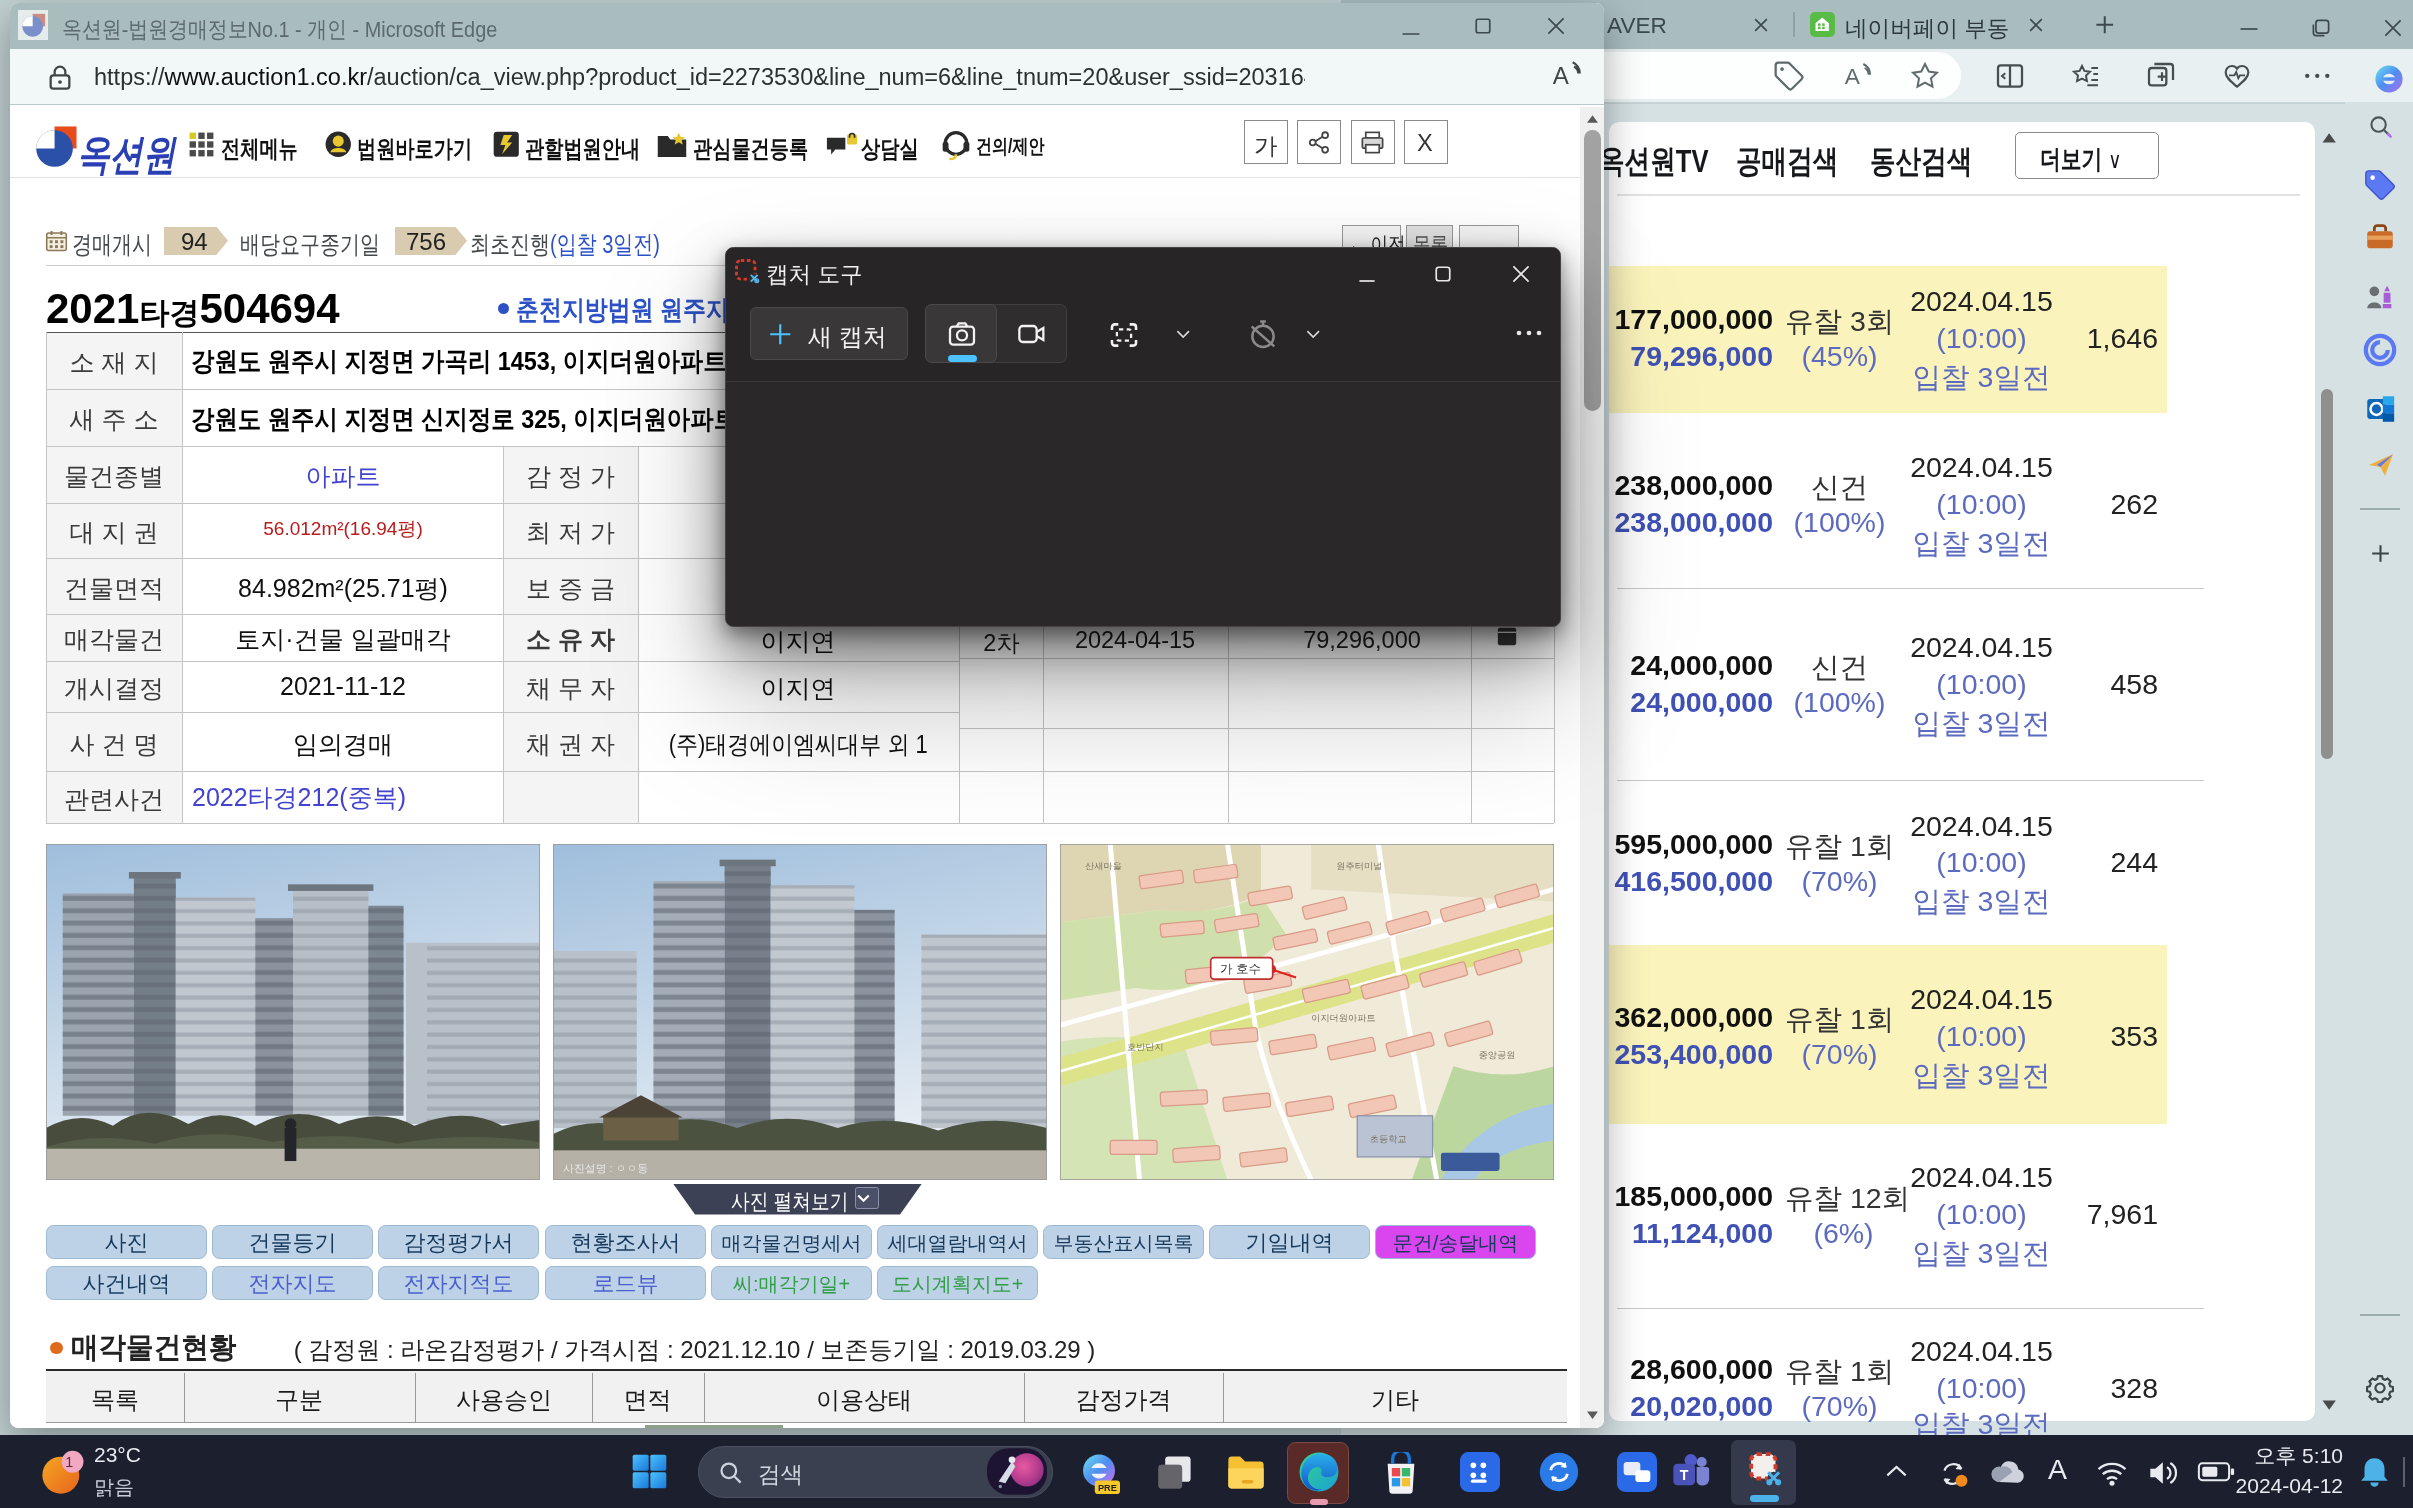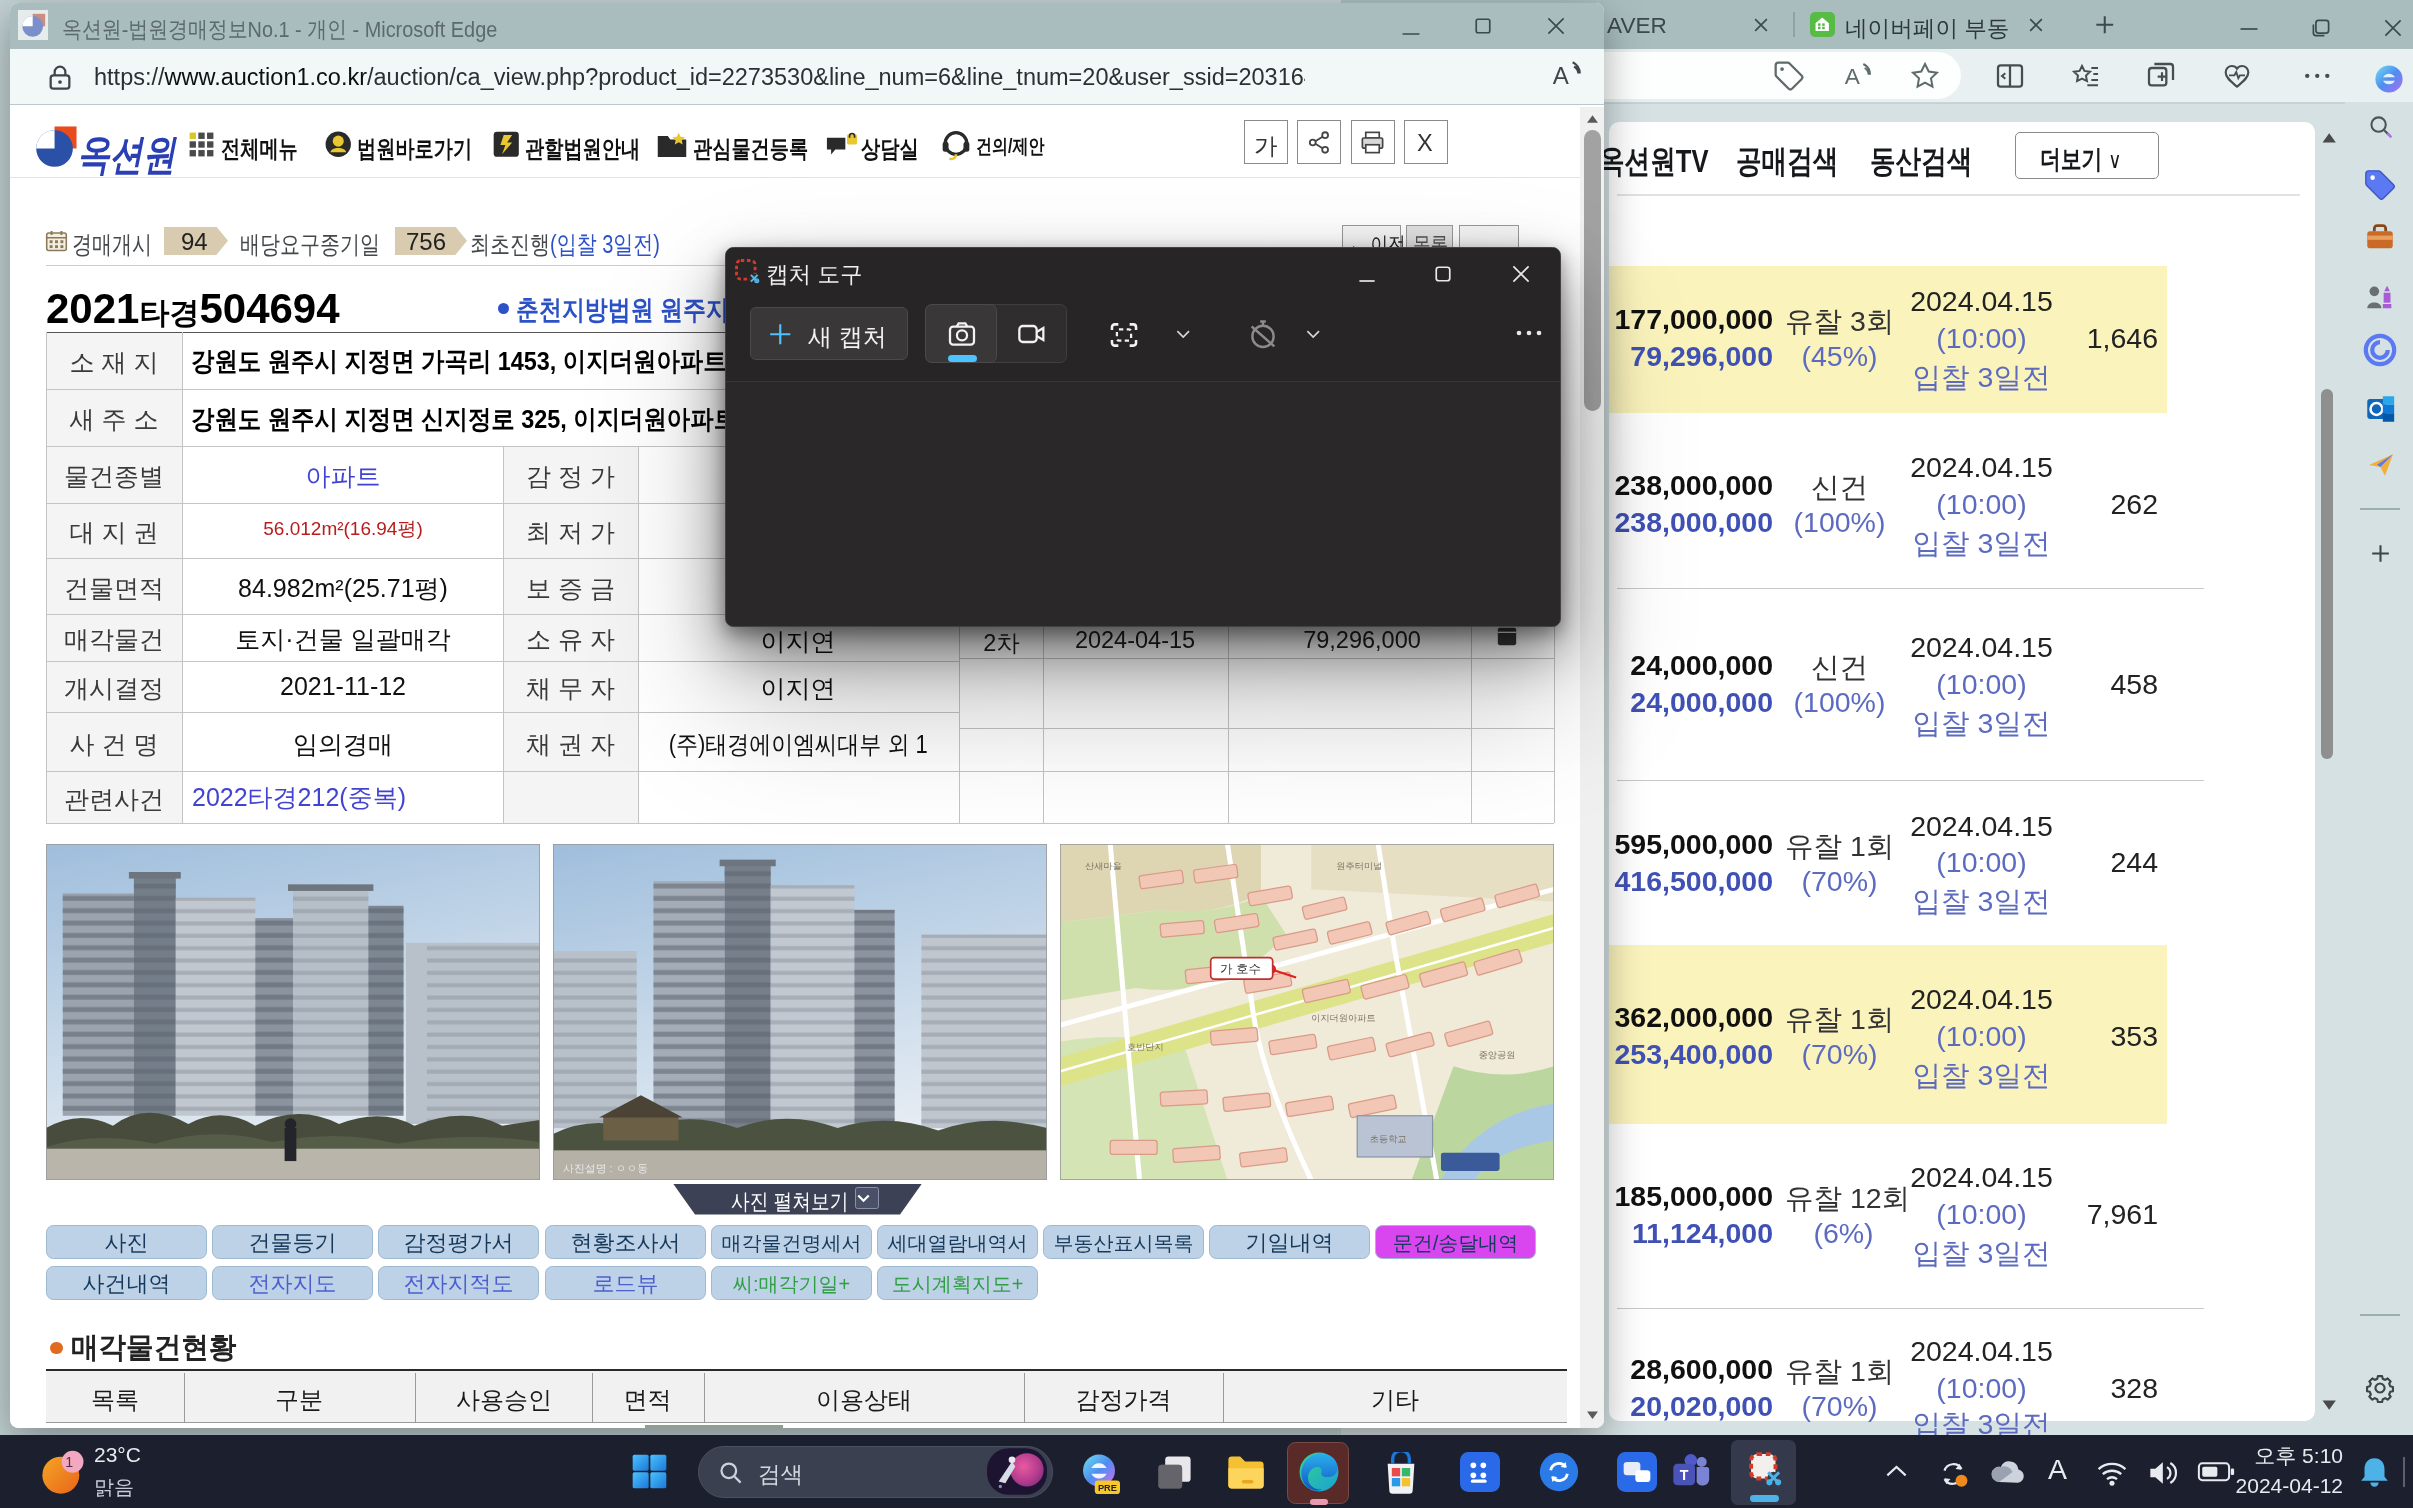--- a/index.html
+++ b/index.html
@@ -406,21 +406,21 @@
     <div class="abs nw" style="left:0;top:184px;width:136px;text-align:center;font-size:25px;color:#3a3a3a;">대 지 권</div>
     <div class="abs nw" style="left:0;top:240px;width:136px;text-align:center;font-size:25px;color:#3a3a3a;">건물면적</div>
     <div class="abs nw" style="left:0;top:291px;width:136px;text-align:center;font-size:25px;color:#3a3a3a;">매각물건</div>
     <div class="abs nw" style="left:0;top:340px;width:136px;text-align:center;font-size:25px;color:#3a3a3a;">개시결정</div>
     <div class="abs nw" style="left:0;top:396px;width:136px;text-align:center;font-size:25px;color:#3a3a3a;">사 건 명</div>
     <div class="abs nw" style="left:0;top:451px;width:136px;text-align:center;font-size:25px;color:#3a3a3a;">관련사건</div>
 
     <div class="abs nw" style="left:457px;top:128px;width:135px;text-align:center;font-size:25px;color:#3a3a3a;">감 정 가</div>
     <div class="abs nw" style="left:457px;top:184px;width:135px;text-align:center;font-size:25px;color:#3a3a3a;">최 저 가</div>
     <div class="abs nw" style="left:457px;top:240px;width:135px;text-align:center;font-size:25px;color:#3a3a3a;">보 증 금</div>
-    <div class="abs nw" style="left:457px;top:291px;width:135px;text-align:center;font-size:25px;color:#3a3a3a;">소 유 자</div>
+    <div class="abs nw" style="left:457px;top:291px;width:135px;text-align:center;font-size:25px;color:#3a3a3a;font-weight:bold;">소 유 자</div>
     <div class="abs nw" style="left:457px;top:340px;width:135px;text-align:center;font-size:25px;color:#3a3a3a;">채 무 자</div>
     <div class="abs nw" style="left:457px;top:396px;width:135px;text-align:center;font-size:25px;color:#3a3a3a;">채 권 자</div>
 
     <div class="abs nw" style="left:145px;top:12.6px;font-size:26px;font-weight:bold;color:#000;"><span class="kx" style="transform:scaleX(0.9);">강원도 원주시 지정면 가곡리 1453, 이지더원아파트 404동 14층1403호</span></div>
     <div class="abs nw" style="left:145px;top:70px;font-size:26px;font-weight:bold;color:#000;"><span class="kx" style="transform:scaleX(0.9);">강원도 원주시 지정면 신지정로 325, 이지더원아파트 404동 14층1403호</span></div>
     <div class="abs nw" style="left:137px;top:128px;width:320px;text-align:center;font-size:25px;color:#4343d1;">아파트</div>
     <div class="abs nw" style="left:137px;top:184px;width:320px;text-align:center;font-size:19px;color:#b91c1c;">56.012m²(16.94평)</div>
     <div class="abs nw" style="left:137px;top:240px;width:320px;text-align:center;font-size:25px;color:#111;">84.982m²(25.71평)</div>
     <div class="abs nw" style="left:137px;top:291px;width:320px;text-align:center;font-size:25px;color:#111;">토지·건물 일괄매각</div>
     <div class="abs nw" style="left:137px;top:340px;width:320px;text-align:center;font-size:25px;color:#111;">2021-11-12</div>
@@ -590,20 +590,21 @@
   <div class="abs nw" style="left:1365px;top:1222px;width:161px;height:34px;background:#d946ef;border:0.8px solid #9db9d2;border-radius:7.5px;font-size:20px;color:#17395c;text-align:center;line-height:34px;">문건/송달내역</div>
   <div class="abs nw" style="left:36px;top:1263px;width:161px;height:34px;background:#bdd2e6;border:0.8px solid #9db9d2;border-radius:7.5px;font-size:22px;color:#17395c;text-align:center;line-height:34px;">사건내역</div>
   <div class="abs nw" style="left:202px;top:1263px;width:161px;height:34px;background:#bdd2e6;border:0.8px solid #9db9d2;border-radius:7.5px;font-size:22px;color:#4d5fd0;text-align:center;line-height:34px;">전자지도</div>
   <div class="abs nw" style="left:368px;top:1263px;width:161px;height:34px;background:#bdd2e6;border:0.8px solid #9db9d2;border-radius:7.5px;font-size:22px;color:#4d5fd0;text-align:center;line-height:34px;">전자지적도</div>
   <div class="abs nw" style="left:535px;top:1263px;width:161px;height:34px;background:#bdd2e6;border:0.8px solid #9db9d2;border-radius:7.5px;font-size:22px;color:#4d5fd0;text-align:center;line-height:34px;">로드뷰</div>
   <div class="abs nw" style="left:701px;top:1263px;width:161px;height:34px;background:#bdd2e6;border:0.8px solid #9db9d2;border-radius:7.5px;font-size:20px;color:#2f9e44;text-align:center;line-height:34px;">씨:매각기일+</div>
   <div class="abs nw" style="left:867px;top:1263px;width:161px;height:34px;background:#bdd2e6;border:0.8px solid #9db9d2;border-radius:7.5px;font-size:20px;color:#2f9e44;text-align:center;line-height:34px;">도시계획지도+</div>
 
   <div class="abs" style="left:40px;top:1339px;width:12.6px;height:12.6px;border-radius:6.7px;background:#e06a1e;"></div>
   <div class="abs nw" style="left:61px;top:1325px;font-size:29px;font-weight:bold;color:#222;text-decoration:underline;"><span class="kx" style="transform:scaleX(0.95);">매각물건현황</span></div>
+  <div class="abs nw" style="left:277px;top:1331px;font-size:24px;color:#222;">&nbsp;( 감정원 : 라온감정평가 / 가격시점 : 2021.12.10 / 보존등기일 : 2019.03.29 )</div>
 
   <div class="abs" style="left:36px;top:1366px;width:1521px;height:2.5px;background:#2a2a2a;"></div>
   <div class="abs" style="left:36px;top:1368px;width:1521px;height:52px;background:#f1f1f1;border-bottom:0.8px solid #9a9a9a;"></div>
   <div class="abs nw" style="left:36px;top:1381px;width:138px;text-align:center;font-size:24px;color:#1a1a1a;">목록</div>
   <div class="abs nw" style="left:174px;top:1381px;width:230px;text-align:center;font-size:24px;color:#1a1a1a;">구분</div>
   <div class="abs nw" style="left:405px;top:1381px;width:178px;text-align:center;font-size:24px;color:#1a1a1a;">사용승인</div>
   <div class="abs nw" style="left:582px;top:1381px;width:111px;text-align:center;font-size:24px;color:#1a1a1a;">면적</div>
   <div class="abs nw" style="left:694px;top:1381px;width:320px;text-align:center;font-size:24px;color:#1a1a1a;">이용상태</div>
   <div class="abs nw" style="left:1014px;top:1381px;width:199px;text-align:center;font-size:24px;color:#1a1a1a;">감정가격</div>
   <div class="abs nw" style="left:1213px;top:1381px;width:344px;text-align:center;font-size:24px;color:#1a1a1a;">기타</div>

